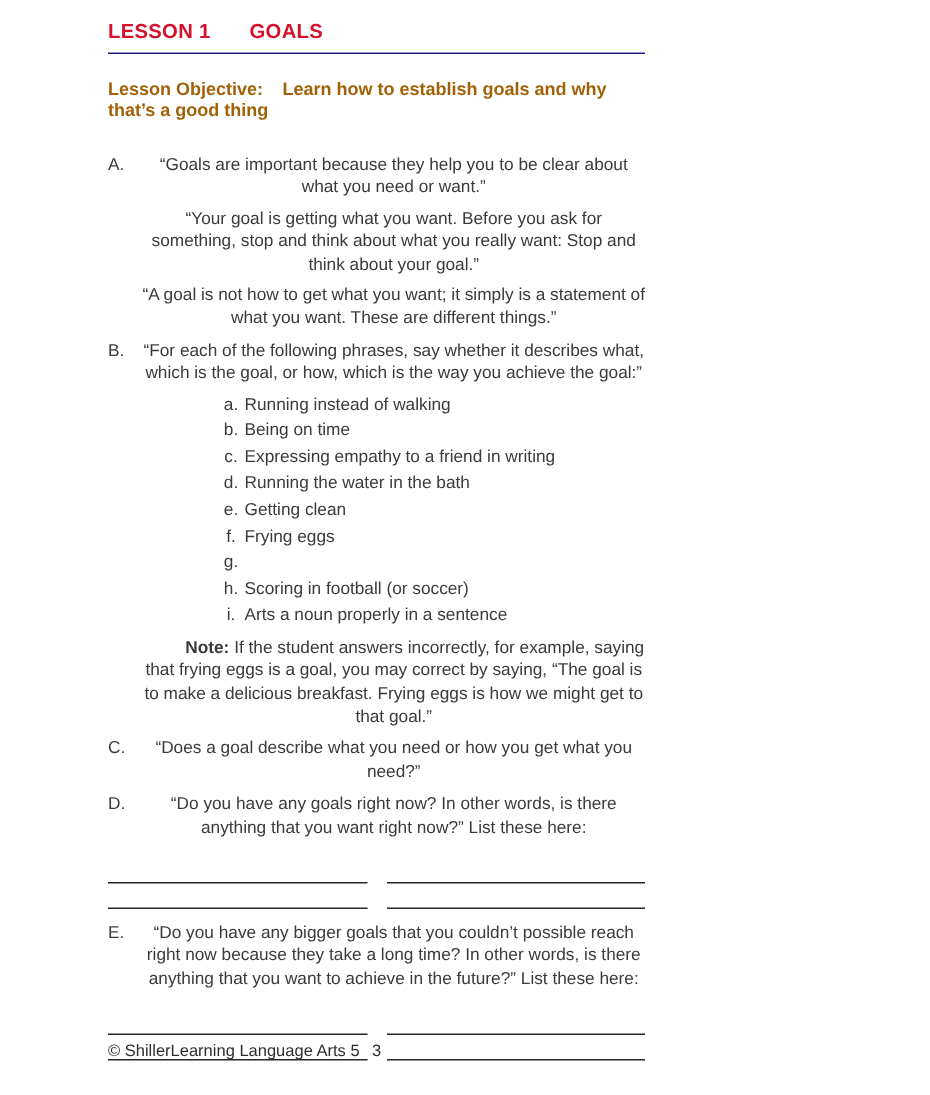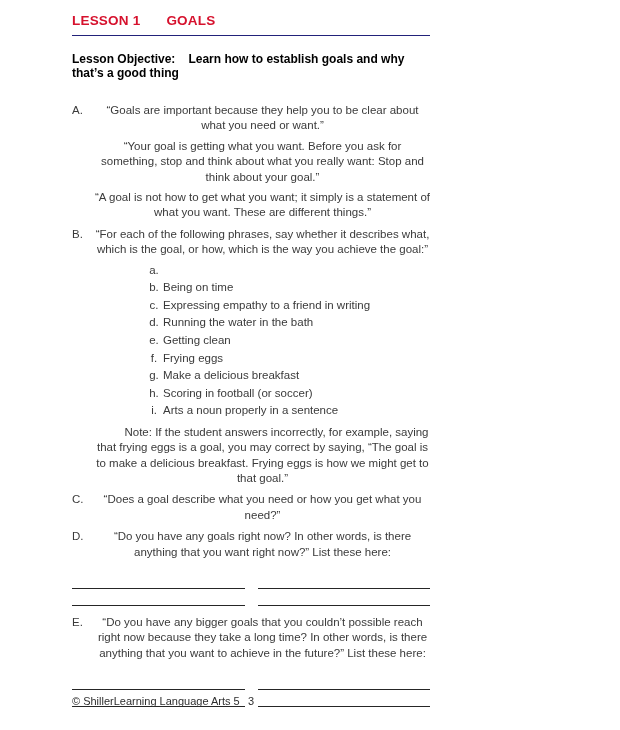--- a/index.html
+++ b/index.html
@@ -14,31 +14,31 @@
     overflow: hidden;
   }
   .content { padding: 13px 70px 0 72px; }
 
   
   .header { font-size: 13.5px; font-weight: bold; color: #d6112d; letter-spacing: 0.2px; }
   .hdr-title { margin-left: 26px; }
   .rule { margin-top: 7px; border-top: 1.6px solid #22227a; height: 0; }
 
   
-  .objective { margin-top: 16px; font-size: 12px; font-weight: bold; color: #000000; }
+  .objective { margin-top: 16px; font-size: 12px; font-weight: bold; color: #a16207; }
   .obj-text { margin-left: 13px; }
 
   
   .sections { margin-top: 23px; font-size: 11.5px; line-height: 15.4px; }
   .li { display: flex; margin-bottom: 1px; }
   .marker { width: 23px; flex: none; }
   .li-body { flex: 1; text-align: center; }
   .para { margin-bottom: 5px; }
   .it { }
-  .bd { font-weight: normal; padding-left: 28px; }
+  .bd { font-weight: bold; padding-left: 28px; }
 
   
   .sublist { margin: 3px 0 6px 50px; }
   .sub-item { display: flex; margin-bottom: 2.2px; }
   .sub-marker { width: 18px; flex: none; }
 
   .note { margin-top: 1px; }
 
   
   .lines { margin: 7px 0 9px 0; }
@@ -89,20 +89,21 @@
         </div>
       </div>
 
       <div class="li">
         <div class="marker">B.</div>
         <div class="li-body">
           <p class="para"><span>“For each of the following phrases, say whether it describes </span><span class="it">what</span><span>, which is the goal, or </span><span class="it">how</span><span>, which is the way you achieve the goal:”</span></p>
           <div class="sublist">
             <div class="sub-item">
                 <span class="sub-marker">a.</span>
+                <span>Running instead of walking</span>
               </div>
             <div class="sub-item">
                 <span class="sub-marker">b.</span>
                 <span>Being on time</span>
               </div>
             <div class="sub-item">
                 <span class="sub-marker">c.</span>
                 <span>Expressing empathy to a friend in writing</span>
               </div>
             <div class="sub-item">
@@ -112,21 +113,20 @@
             <div class="sub-item">
                 <span class="sub-marker">e.</span>
                 <span>Getting clean</span>
               </div>
             <div class="sub-item">
                 <span class="sub-marker">f.</span>
                 <span>Frying eggs</span>
               </div>
             <div class="sub-item">
                 <span class="sub-marker">g.</span>
-                <span>Make a delicious breakfast</span>
               </div>
             <div class="sub-item">
                 <span class="sub-marker">h.</span>
                 <span>Scoring in football (or soccer)</span>
               </div>
             <div class="sub-item">
                 <span class="sub-marker">i.</span>
                 <span>Arts a noun properly in a sentence</span>
               </div>
           </div>

